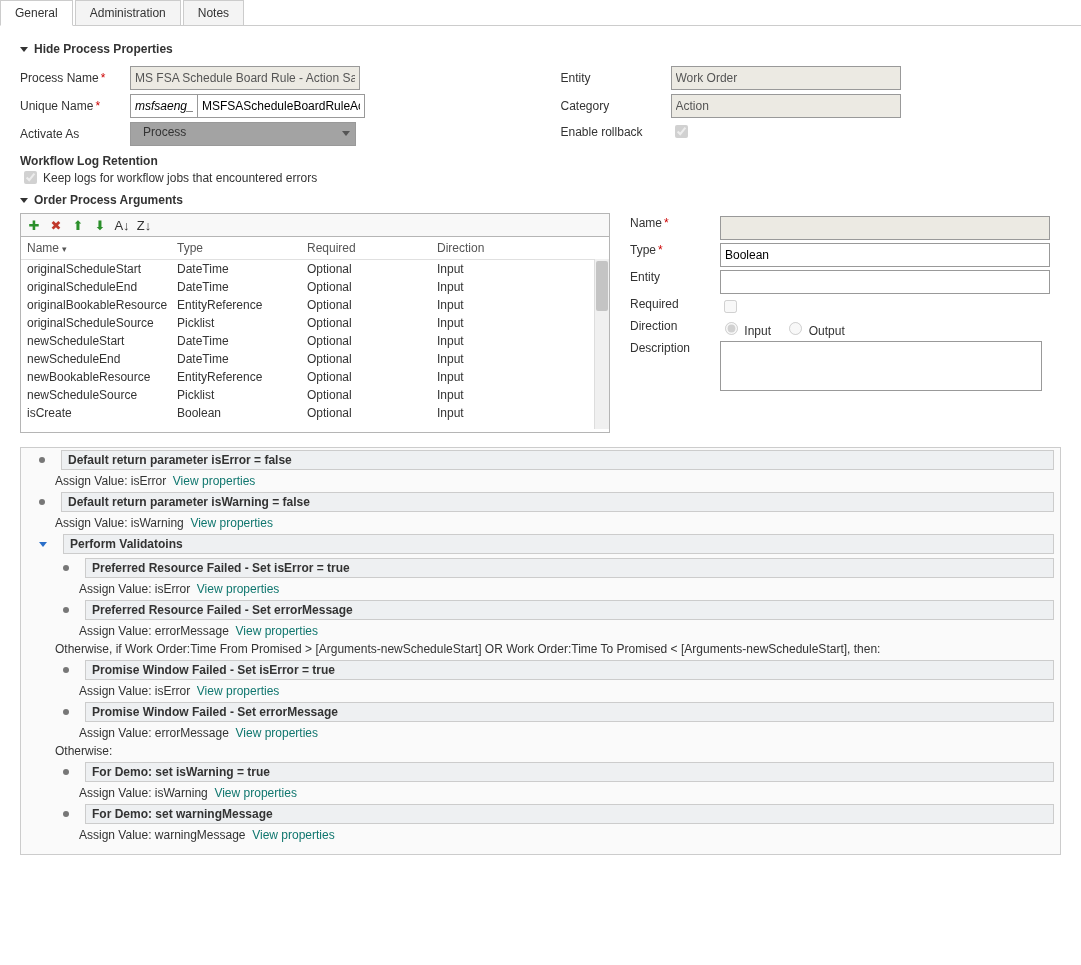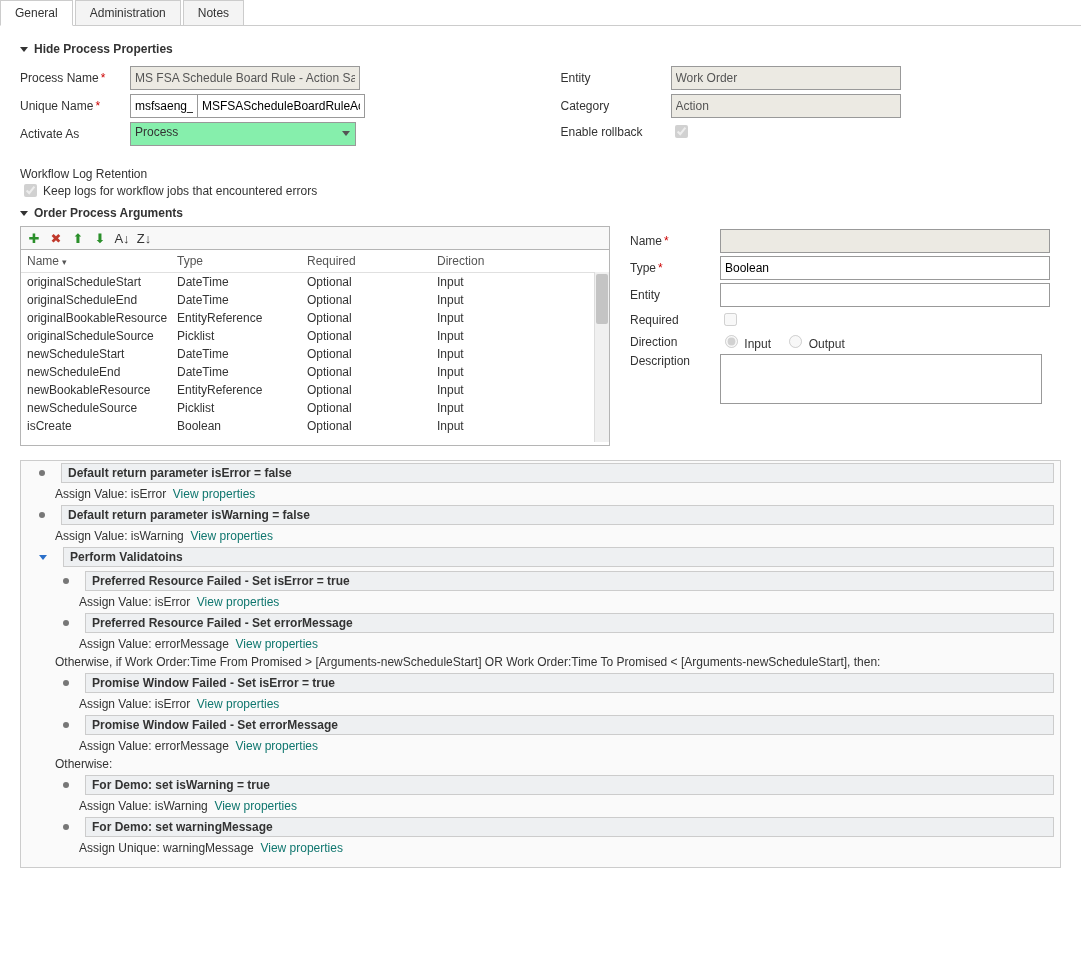--- a/index.html
+++ b/index.html
@@ -11,37 +11,37 @@
 .caret{display:inline-block;width:0;height:0;border-left:4px solid transparent;border-right:4px solid transparent;border-top:5px solid #333;margin-right:6px}
 .twocol{display:flex;gap:40px}
 .col{flex:1}
 .row{display:flex;align-items:center;margin:4px 0}
 .label{width:110px}
 .req{color:#c00;margin-left:2px}
 input[type=text],select{font:inherit;padding:2px 4px;border:1px solid #999;width:220px;height:18px;box-sizing:content-box}
 input[disabled],input.locked{background:#eceae3;color:#555}
 .activate-sel{width:226px;position:relative}
 .activate-sel::after{content:"";position:absolute;right:6px;top:9px;width:0;height:0;border-left:4px solid transparent;border-right:4px solid transparent;border-top:5px solid #555}
-.activate-sel .sel-inner{border:1px solid #999;padding:2px 4px;height:18px;background:#86efac}
-.sub-head{font-weight:400;margin-top:21px}
+.activate-sel .sel-inner{border:1px solid #999;padding:2px 12px;height:18px;background:#a3a3a3}
+.sub-head{font-weight:700;margin-top:8px}
 .checkbox-row{display:flex;align-items:center;margin-top:0}
 .checkbox-row input{margin-right:6px}
 .args-wrap{display:flex;gap:20px}
 .args-left{flex:0 0 590px}
 .args-right{flex:1}
 .toolbar{border:1px solid #b5b5b5;border-bottom:none;background:#f8f8f8;padding:3px 5px;display:flex;gap:6px}
 .toolbar .ico{width:16px;height:16px;display:inline-flex;align-items:center;justify-content:center;font-size:13px;cursor:pointer}
 .list-box{border:1px solid #b5b5b5;height:195px;overflow:auto;position:relative}
 .list-head,.list-row{display:flex;font-size:12px}
 .list-head{padding:4px 6px;color:#555;border-bottom:1px solid #e0e0e0}
 .list-row{padding:2px 6px}
 .c1{width:150px}.c2{width:130px}.c3{width:130px}.c4{width:100px}
 .scroll-ind{position:absolute;right:0;top:22px;width:14px;height:170px;background:#f0f0f0;border-left:1px solid #ddd}
 .scroll-thumb{position:absolute;right:1px;top:24px;width:12px;height:50px;background:#c4c4c4;border-radius:2px}
-.field-row{display:flex;align-items:center;margin:3px 0}
+.field-row{display:flex;align-items:flex-start;margin:3px 0}
 .field-row .lab{width:90px}
 .field-row .ctl{flex:1}
 .field-row .ctl input[type=text],.field-row .ctl select{width:100%;max-width:320px}
 .wide-locked{width:100%;max-width:320px;border:1px solid #999;background:#eceae3;height:18px;padding:2px 4px;color:#555}
 .desc-box{border:1px solid #999;height:48px;max-width:320px}
 .steps{margin-top:14px;border:1px solid #ccc;background:#fafafa;padding:0 0 10px 0}
 .step-row{display:flex;align-items:center;gap:16px;padding:2px 6px}
 .step-title{font-weight:600;border:1px solid #ccc;background:#eef0f2;flex:1;padding:2px 6px}
 .step-sub{padding:2px 6px 2px 34px;color:#333}
 .step-sub a{color:#0f766e;text-decoration:none}
@@ -69,21 +69,21 @@
 
   <div class="twocol">
     <div class="col">
       <div class="row">
           <div class="label"><span>Process Name</span><span class="req">*</span></div>
           <input type="text" disabled="" value="MS FSA Schedule Board Rule - Action Sa" style="">
         </div>
       <div class="row">
           <div class="label"><span>Unique Name</span><span class="req">*</span></div>
         <div style="display:flex">
-          <input type="text" style="width: 58px;" value="msfsaeng_">
+          <input type="text" style="width: 58px; font-style: italic;" value="msfsaeng_">
           <input type="text" style="width: 158px; margin-left: -1px;" value="MSFSAScheduleBoardRuleAct">
         </div>
       </div>
       <div class="row">
           <div class="label">Activate As</div>
         <div class="activate-sel">
             <div class="sel-inner">Process</div>
           </div>
       </div>
       <div class="sub-head">Workflow Log Retention</div>
@@ -275,16 +275,16 @@
     <div class="indent1">
       <div class="step-row">
           <span class="marker-bullet"></span>
           <div class="step-title">For Demo: set isWarning = true</div>
         </div>
       <div class="step-sub"><span>Assign Value:  isWarning</span>&nbsp;&nbsp;<a href="#">View properties</a></div>
       <div class="step-row">
           <span class="marker-bullet"></span>
           <div class="step-title">For Demo: set warningMessage</div>
         </div>
-      <div class="step-sub"><span>Assign Unique:  warningMessage</span>&nbsp;&nbsp;<a href="#">View properties</a></div>
+      <div class="step-sub"><span>Assign Value:  warningMessage</span>&nbsp;&nbsp;<a href="#">View properties</a></div>
     </div>
   </div>
 </div>
 
 </body></html>

